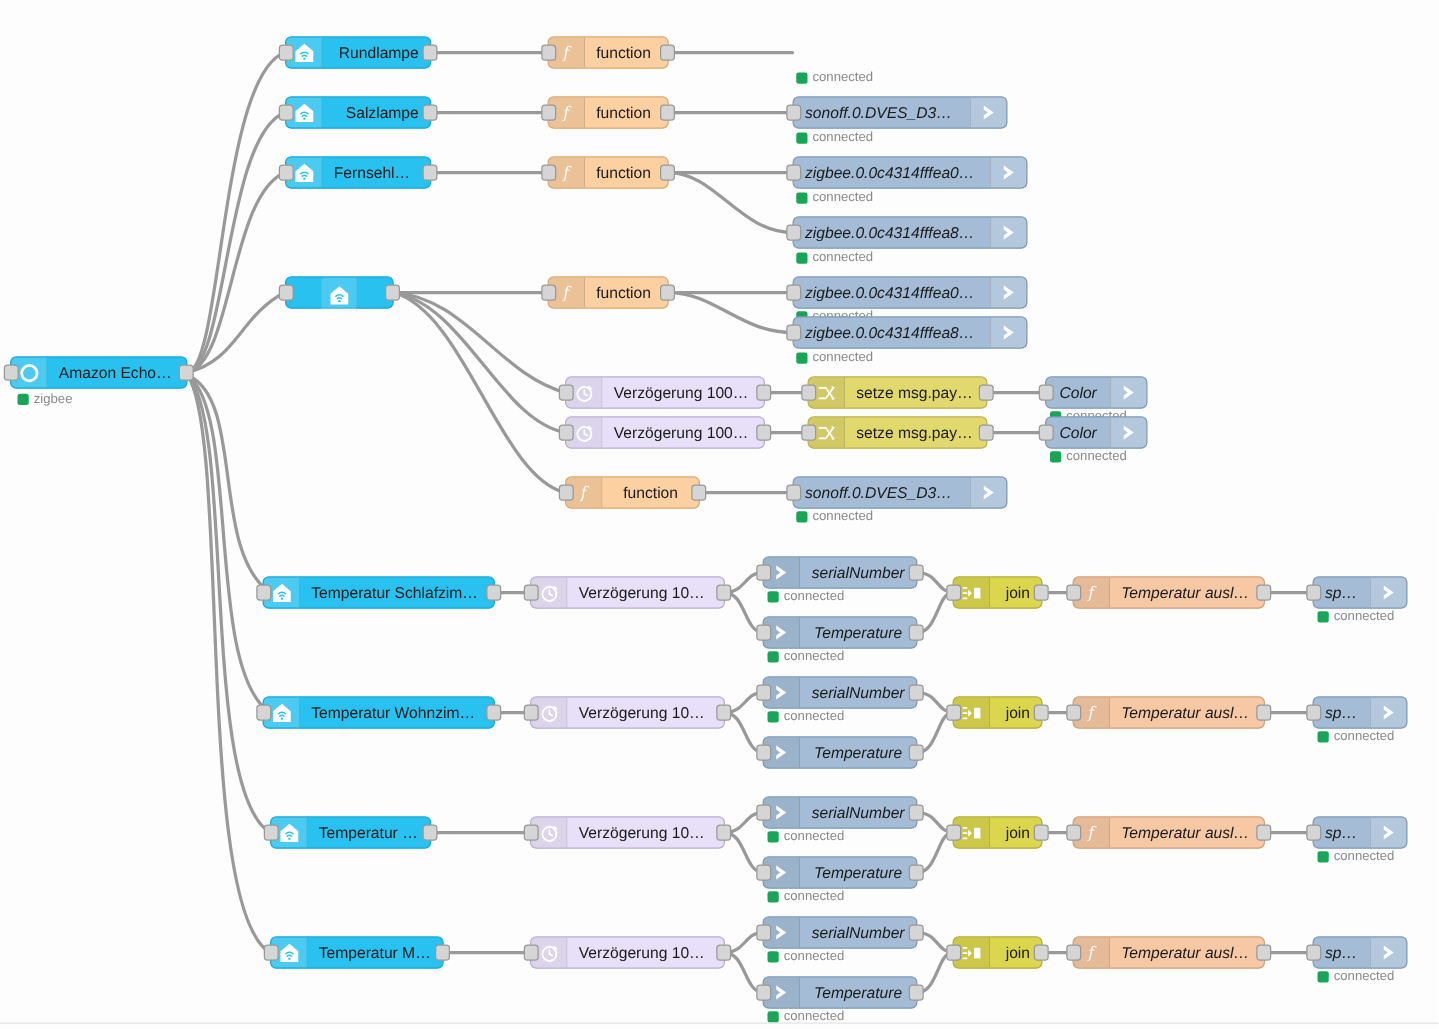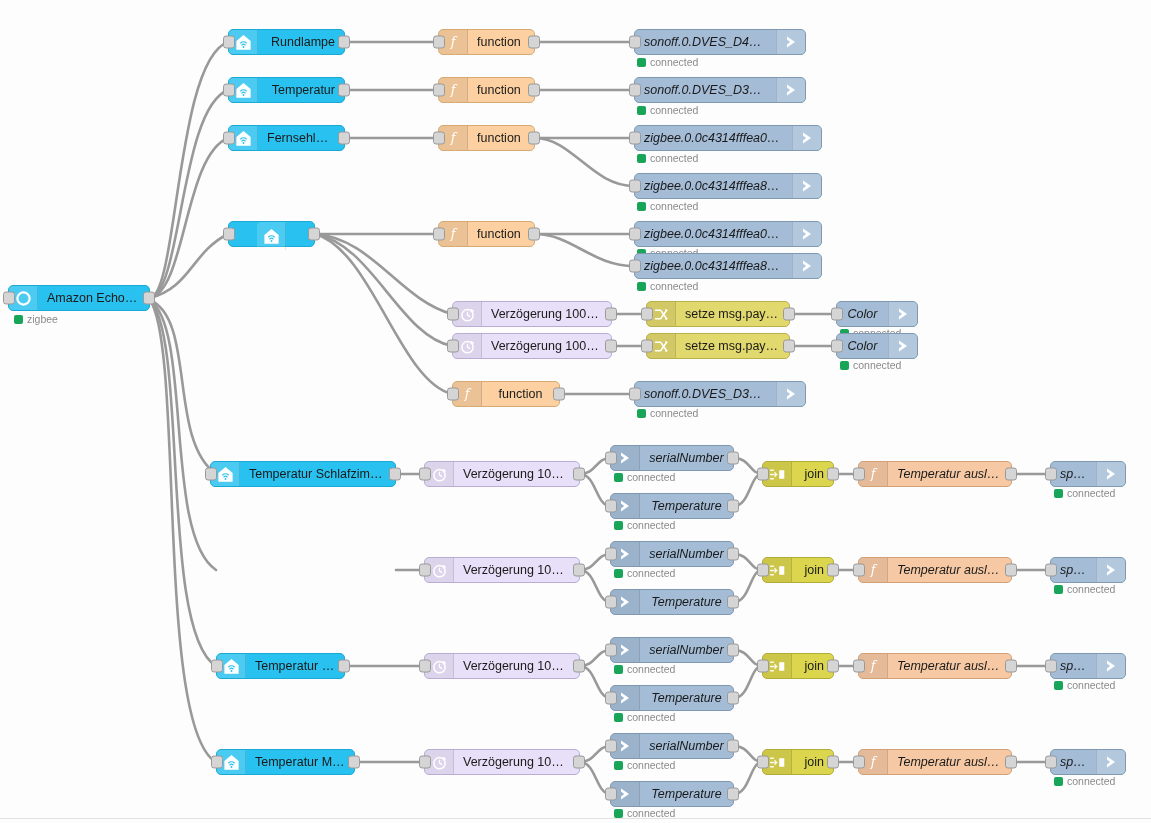--- a/index.html
+++ b/index.html
@@ -244,47 +244,38 @@
     <span class="port in"></span>
     <span class="ibox">
       <svg class="gl" width="16" height="16" viewBox="0 0 20 20">
         <text x="10" y="15" font-family="DejaVu Serif, serif" font-style="italic" font-size="16" fill="#fff" text-anchor="middle">f</text>
       </svg>
     </span>
     <span class="lbl">function</span>
     <span class="port out"></span>
   </div>
 
-  <div class="node n-out" style="left:634px; top:29px; width:172px;">
-    <span class="port in"></span>
-    <span class="lbl italic right">sonoff.0.DVES_D43803</span>
-    <span class="rbox">
-      <svg class="gl" width="16" height="16" viewBox="0 0 20 20">
-        <path d="M5 3 L15 10 L5 17 L5 13 L9 10 L5 7 Z" fill="#ffffff"></path>
-      </svg>
-    </span>
-  </div>
   <div class="status" style="left:637px; top:56px;">
     <span class="dot"></span>
     <span>connected</span>
   </div>
 
   <div class="node n-alexa" style="left:228px; top:77px; width:117px;">
     <span class="port in"></span>
     <span class="ibox">
       <svg class="gl" width="19" height="19" viewBox="0 0 24 24">
         <path d="M12 2.5 L21 10 L21 21 L3 21 L3 10 Z" fill="#ffffff"></path>
         <g fill="none" stroke="#29c1ef" stroke-width="1.5" stroke-linecap="round">
           <path d="M8.4 12.6 a5 5 0 0 1 7.2 0"></path>
           <path d="M9.9 15.1 a3 3 0 0 1 4.2 0"></path>
         </g>
         <circle cx="12" cy="17.6" r="1.2" fill="#29c1ef"></circle>
       </svg>
     </span>
-    <span class="lbl">Temperatur</span>
+    <span class="lbl">Salzlampe</span>
     <span class="port out"></span>
   </div>
 
   <div class="node n-func" style="left:438px; top:77px; width:97px;">
     <span class="port in"></span>
     <span class="ibox">
       <svg class="gl" width="16" height="16" viewBox="0 0 20 20">
         <text x="10" y="15" font-family="DejaVu Serif, serif" font-style="italic" font-size="16" fill="#fff" text-anchor="middle">f</text>
       </svg>
     </span>
@@ -617,267 +608,282 @@
       <svg class="gl" width="16" height="16" viewBox="0 0 20 20">
         <path d="M5 3 L15 10 L5 17 L5 13 L9 10 L5 7 Z" fill="#ffffff"></path>
       </svg>
     </span>
   </div>
   <div class="status" style="left:1054px; top:487px;">
     <span class="dot"></span>
     <span>connected</span>
   </div>
 
-
-  <div class="node n-delay" style="left:424px; top:557px; width:156px;">
-    <span class="port in"></span>
-    <span class="ibox">
-      <svg class="gl" width="17" height="17" viewBox="0 0 20 20">
-        <circle cx="10" cy="10.8" r="6.6" fill="none" stroke="#ffffff" stroke-width="1.7"></circle>
-        <path d="M10 7.2 L10 10.8 L12.6 12.3" fill="none" stroke="#ffffff" stroke-width="1.6" stroke-linecap="round"></path>
-        <path d="M14.4 4.2 L16.8 6.0" stroke="#ffffff" stroke-width="1.6" stroke-linecap="round"></path>
-      </svg>
-    </span>
-    <span class="lbl center">Verzögerung 1000ms</span>
-    <span class="port out"></span>
-  </div>
-
-  <div class="node n-out" style="left:610px; top:541px; width:124px;">
-    <span class="port in"></span>
-    <span class="ibox">
-      <svg class="gl" width="16" height="16" viewBox="0 0 20 20">
-        <path d="M5 3 L15 10 L5 17 L5 13 L9 10 L5 7 Z" fill="#ffffff"></path>
-      </svg>
-    </span>
-    <span class="lbl italic center">serialNumber</span>
-    <span class="port out"></span>
-  </div>
-  <div class="status" style="left:614px; top:567px;">
-    <span class="dot"></span>
-    <span>connected</span>
-  </div>
-
-  <div class="node n-out" style="left:610px; top:589px; width:124px;">
-    <span class="port in"></span>
-    <span class="ibox">
-      <svg class="gl" width="16" height="16" viewBox="0 0 20 20">
-        <path d="M5 3 L15 10 L5 17 L5 13 L9 10 L5 7 Z" fill="#ffffff"></path>
-      </svg>
-    </span>
-    <span class="lbl italic center">Temperature</span>
-    <span class="port out"></span>
-  </div>
-
-  <div class="node n-join" style="left:762px; top:557px; width:72px;">
-    <span class="port in"></span>
-    <span class="ibox">
-      <svg class="gl" width="17" height="15" viewBox="0 0 20 16">
-        <path d="M2 3 L5 3 M2 8 L5 8 M2 13 L5 13" stroke="#ffffff" stroke-width="1.6" stroke-linecap="round"></path>
-        <path d="M6.5 4.5 L10 8 L6.5 11.5 Z" fill="#ffffff"></path>
-        <rect x="12" y="3" width="6" height="10" fill="#ffffff"></rect>
-      </svg>
-    </span>
-    <span class="lbl left">join</span>
-    <span class="port out"></span>
-  </div>
-
-  <div class="node n-funcpk" style="left:858px; top:557px; width:154px;">
-    <span class="port in"></span>
-    <span class="ibox">
-      <svg class="gl" width="16" height="16" viewBox="0 0 20 20">
-        <text x="10" y="15" font-family="DejaVu Serif, serif" font-style="italic" font-size="16" fill="#fff" text-anchor="middle">f</text>
-      </svg>
-    </span>
-    <span class="lbl italic center">Temperatur auslesen</span>
-    <span class="port out"></span>
-  </div>
-
-  <div class="node n-out" style="left:1050px; top:557px; width:76px;">
-    <span class="port in"></span>
-    <span class="lbl italic center">speak</span>
-    <span class="rbox">
-      <svg class="gl" width="16" height="16" viewBox="0 0 20 20">
-        <path d="M5 3 L15 10 L5 17 L5 13 L9 10 L5 7 Z" fill="#ffffff"></path>
-      </svg>
-    </span>
-  </div>
-  <div class="status" style="left:1054px; top:583px;">
-    <span class="dot"></span>
-    <span>connected</span>
-  </div>
-
-  <div class="node n-alexa" style="left:216px; top:653px; width:129px;">
+  <div class="node n-alexa" style="left:210px; top:557px; width:186px;">
     <span class="port in"></span>
     <span class="ibox">
       <svg class="gl" width="19" height="19" viewBox="0 0 24 24">
         <path d="M12 2.5 L21 10 L21 21 L3 21 L3 10 Z" fill="#ffffff"></path>
         <g fill="none" stroke="#29c1ef" stroke-width="1.5" stroke-linecap="round">
           <path d="M8.4 12.6 a5 5 0 0 1 7.2 0"></path>
           <path d="M9.9 15.1 a3 3 0 0 1 4.2 0"></path>
         </g>
         <circle cx="12" cy="17.6" r="1.2" fill="#29c1ef"></circle>
       </svg>
     </span>
-    <span class="lbl">Temperatur Bad</span>
-    <span class="port out"></span>
-  </div>
-
-  <div class="node n-delay" style="left:424px; top:653px; width:156px;">
+    <span class="lbl">Temperatur Wohnzimmer</span>
+    <span class="port out"></span>
+  </div>
+
+  <div class="node n-delay" style="left:424px; top:557px; width:156px;">
     <span class="port in"></span>
     <span class="ibox">
       <svg class="gl" width="17" height="17" viewBox="0 0 20 20">
         <circle cx="10" cy="10.8" r="6.6" fill="none" stroke="#ffffff" stroke-width="1.7"></circle>
         <path d="M10 7.2 L10 10.8 L12.6 12.3" fill="none" stroke="#ffffff" stroke-width="1.6" stroke-linecap="round"></path>
         <path d="M14.4 4.2 L16.8 6.0" stroke="#ffffff" stroke-width="1.6" stroke-linecap="round"></path>
       </svg>
     </span>
     <span class="lbl center">Verzögerung 1000ms</span>
     <span class="port out"></span>
   </div>
 
-  <div class="node n-out" style="left:610px; top:637px; width:124px;">
+  <div class="node n-out" style="left:610px; top:541px; width:124px;">
     <span class="port in"></span>
     <span class="ibox">
       <svg class="gl" width="16" height="16" viewBox="0 0 20 20">
         <path d="M5 3 L15 10 L5 17 L5 13 L9 10 L5 7 Z" fill="#ffffff"></path>
       </svg>
     </span>
     <span class="lbl italic center">serialNumber</span>
     <span class="port out"></span>
   </div>
-  <div class="status" style="left:614px; top:663px;">
-    <span class="dot"></span>
-    <span>connected</span>
-  </div>
-
-  <div class="node n-out" style="left:610px; top:685px; width:124px;">
+  <div class="status" style="left:614px; top:567px;">
+    <span class="dot"></span>
+    <span>connected</span>
+  </div>
+
+  <div class="node n-out" style="left:610px; top:589px; width:124px;">
     <span class="port in"></span>
     <span class="ibox">
       <svg class="gl" width="16" height="16" viewBox="0 0 20 20">
         <path d="M5 3 L15 10 L5 17 L5 13 L9 10 L5 7 Z" fill="#ffffff"></path>
       </svg>
     </span>
     <span class="lbl italic center">Temperature</span>
     <span class="port out"></span>
   </div>
-  <div class="status" style="left:614px; top:711px;">
-    <span class="dot"></span>
-    <span>connected</span>
-  </div>
-
-  <div class="node n-join" style="left:762px; top:653px; width:72px;">
+
+  <div class="node n-join" style="left:762px; top:557px; width:72px;">
     <span class="port in"></span>
     <span class="ibox">
       <svg class="gl" width="17" height="15" viewBox="0 0 20 16">
         <path d="M2 3 L5 3 M2 8 L5 8 M2 13 L5 13" stroke="#ffffff" stroke-width="1.6" stroke-linecap="round"></path>
         <path d="M6.5 4.5 L10 8 L6.5 11.5 Z" fill="#ffffff"></path>
         <rect x="12" y="3" width="6" height="10" fill="#ffffff"></rect>
       </svg>
     </span>
     <span class="lbl left">join</span>
     <span class="port out"></span>
   </div>
 
-  <div class="node n-funcpk" style="left:858px; top:653px; width:154px;">
+  <div class="node n-funcpk" style="left:858px; top:557px; width:154px;">
     <span class="port in"></span>
     <span class="ibox">
       <svg class="gl" width="16" height="16" viewBox="0 0 20 20">
         <text x="10" y="15" font-family="DejaVu Serif, serif" font-style="italic" font-size="16" fill="#fff" text-anchor="middle">f</text>
       </svg>
     </span>
     <span class="lbl italic center">Temperatur auslesen</span>
     <span class="port out"></span>
   </div>
 
-  <div class="node n-out" style="left:1050px; top:653px; width:76px;">
+  <div class="node n-out" style="left:1050px; top:557px; width:76px;">
     <span class="port in"></span>
     <span class="lbl italic center">speak</span>
     <span class="rbox">
       <svg class="gl" width="16" height="16" viewBox="0 0 20 20">
         <path d="M5 3 L15 10 L5 17 L5 13 L9 10 L5 7 Z" fill="#ffffff"></path>
       </svg>
     </span>
   </div>
-  <div class="status" style="left:1054px; top:679px;">
-    <span class="dot"></span>
-    <span>connected</span>
-  </div>
-
-  <div class="node n-alexa" style="left:216px; top:749px; width:139px;">
+  <div class="status" style="left:1054px; top:583px;">
+    <span class="dot"></span>
+    <span>connected</span>
+  </div>
+
+  <div class="node n-alexa" style="left:216px; top:653px; width:129px;">
     <span class="port in"></span>
     <span class="ibox">
       <svg class="gl" width="19" height="19" viewBox="0 0 24 24">
         <path d="M12 2.5 L21 10 L21 21 L3 21 L3 10 Z" fill="#ffffff"></path>
         <g fill="none" stroke="#29c1ef" stroke-width="1.5" stroke-linecap="round">
           <path d="M8.4 12.6 a5 5 0 0 1 7.2 0"></path>
           <path d="M9.9 15.1 a3 3 0 0 1 4.2 0"></path>
         </g>
         <circle cx="12" cy="17.6" r="1.2" fill="#29c1ef"></circle>
       </svg>
     </span>
-    <span class="lbl">Temperatur Marie</span>
-    <span class="port out"></span>
-  </div>
-
-  <div class="node n-delay" style="left:424px; top:749px; width:156px;">
+    <span class="lbl">Temperatur Bad</span>
+    <span class="port out"></span>
+  </div>
+
+  <div class="node n-delay" style="left:424px; top:653px; width:156px;">
     <span class="port in"></span>
     <span class="ibox">
       <svg class="gl" width="17" height="17" viewBox="0 0 20 20">
         <circle cx="10" cy="10.8" r="6.6" fill="none" stroke="#ffffff" stroke-width="1.7"></circle>
         <path d="M10 7.2 L10 10.8 L12.6 12.3" fill="none" stroke="#ffffff" stroke-width="1.6" stroke-linecap="round"></path>
         <path d="M14.4 4.2 L16.8 6.0" stroke="#ffffff" stroke-width="1.6" stroke-linecap="round"></path>
       </svg>
     </span>
     <span class="lbl center">Verzögerung 1000ms</span>
     <span class="port out"></span>
   </div>
 
-  <div class="node n-out" style="left:610px; top:733px; width:124px;">
+  <div class="node n-out" style="left:610px; top:637px; width:124px;">
     <span class="port in"></span>
     <span class="ibox">
       <svg class="gl" width="16" height="16" viewBox="0 0 20 20">
         <path d="M5 3 L15 10 L5 17 L5 13 L9 10 L5 7 Z" fill="#ffffff"></path>
       </svg>
     </span>
     <span class="lbl italic center">serialNumber</span>
     <span class="port out"></span>
   </div>
-  <div class="status" style="left:614px; top:759px;">
-    <span class="dot"></span>
-    <span>connected</span>
-  </div>
-
-  <div class="node n-out" style="left:610px; top:781px; width:124px;">
+  <div class="status" style="left:614px; top:663px;">
+    <span class="dot"></span>
+    <span>connected</span>
+  </div>
+
+  <div class="node n-out" style="left:610px; top:685px; width:124px;">
     <span class="port in"></span>
     <span class="ibox">
       <svg class="gl" width="16" height="16" viewBox="0 0 20 20">
         <path d="M5 3 L15 10 L5 17 L5 13 L9 10 L5 7 Z" fill="#ffffff"></path>
       </svg>
     </span>
     <span class="lbl italic center">Temperature</span>
     <span class="port out"></span>
   </div>
-  <div class="status" style="left:614px; top:807px;">
-    <span class="dot"></span>
-    <span>connected</span>
-  </div>
-
-  <div class="node n-join" style="left:762px; top:749px; width:72px;">
+  <div class="status" style="left:614px; top:711px;">
+    <span class="dot"></span>
+    <span>connected</span>
+  </div>
+
+  <div class="node n-join" style="left:762px; top:653px; width:72px;">
     <span class="port in"></span>
     <span class="ibox">
       <svg class="gl" width="17" height="15" viewBox="0 0 20 16">
         <path d="M2 3 L5 3 M2 8 L5 8 M2 13 L5 13" stroke="#ffffff" stroke-width="1.6" stroke-linecap="round"></path>
         <path d="M6.5 4.5 L10 8 L6.5 11.5 Z" fill="#ffffff"></path>
         <rect x="12" y="3" width="6" height="10" fill="#ffffff"></rect>
       </svg>
     </span>
     <span class="lbl left">join</span>
     <span class="port out"></span>
   </div>
 
+  <div class="node n-funcpk" style="left:858px; top:653px; width:154px;">
+    <span class="port in"></span>
+    <span class="ibox">
+      <svg class="gl" width="16" height="16" viewBox="0 0 20 20">
+        <text x="10" y="15" font-family="DejaVu Serif, serif" font-style="italic" font-size="16" fill="#fff" text-anchor="middle">f</text>
+      </svg>
+    </span>
+    <span class="lbl italic center">Temperatur auslesen</span>
+    <span class="port out"></span>
+  </div>
+
+  <div class="node n-out" style="left:1050px; top:653px; width:76px;">
+    <span class="port in"></span>
+    <span class="lbl italic center">speak</span>
+    <span class="rbox">
+      <svg class="gl" width="16" height="16" viewBox="0 0 20 20">
+        <path d="M5 3 L15 10 L5 17 L5 13 L9 10 L5 7 Z" fill="#ffffff"></path>
+      </svg>
+    </span>
+  </div>
+  <div class="status" style="left:1054px; top:679px;">
+    <span class="dot"></span>
+    <span>connected</span>
+  </div>
+
+  <div class="node n-alexa" style="left:216px; top:749px; width:139px;">
+    <span class="port in"></span>
+    <span class="ibox">
+      <svg class="gl" width="19" height="19" viewBox="0 0 24 24">
+        <path d="M12 2.5 L21 10 L21 21 L3 21 L3 10 Z" fill="#ffffff"></path>
+        <g fill="none" stroke="#29c1ef" stroke-width="1.5" stroke-linecap="round">
+          <path d="M8.4 12.6 a5 5 0 0 1 7.2 0"></path>
+          <path d="M9.9 15.1 a3 3 0 0 1 4.2 0"></path>
+        </g>
+        <circle cx="12" cy="17.6" r="1.2" fill="#29c1ef"></circle>
+      </svg>
+    </span>
+    <span class="lbl">Temperatur Marie</span>
+    <span class="port out"></span>
+  </div>
+
+  <div class="node n-delay" style="left:424px; top:749px; width:156px;">
+    <span class="port in"></span>
+    <span class="ibox">
+      <svg class="gl" width="17" height="17" viewBox="0 0 20 20">
+        <circle cx="10" cy="10.8" r="6.6" fill="none" stroke="#ffffff" stroke-width="1.7"></circle>
+        <path d="M10 7.2 L10 10.8 L12.6 12.3" fill="none" stroke="#ffffff" stroke-width="1.6" stroke-linecap="round"></path>
+        <path d="M14.4 4.2 L16.8 6.0" stroke="#ffffff" stroke-width="1.6" stroke-linecap="round"></path>
+      </svg>
+    </span>
+    <span class="lbl center">Verzögerung 1000ms</span>
+    <span class="port out"></span>
+  </div>
+
+  <div class="node n-out" style="left:610px; top:733px; width:124px;">
+    <span class="port in"></span>
+    <span class="ibox">
+      <svg class="gl" width="16" height="16" viewBox="0 0 20 20">
+        <path d="M5 3 L15 10 L5 17 L5 13 L9 10 L5 7 Z" fill="#ffffff"></path>
+      </svg>
+    </span>
+    <span class="lbl italic center">serialNumber</span>
+    <span class="port out"></span>
+  </div>
+  <div class="status" style="left:614px; top:759px;">
+    <span class="dot"></span>
+    <span>connected</span>
+  </div>
+
+  <div class="node n-out" style="left:610px; top:781px; width:124px;">
+    <span class="port in"></span>
+    <span class="ibox">
+      <svg class="gl" width="16" height="16" viewBox="0 0 20 20">
+        <path d="M5 3 L15 10 L5 17 L5 13 L9 10 L5 7 Z" fill="#ffffff"></path>
+      </svg>
+    </span>
+    <span class="lbl italic center">Temperature</span>
+    <span class="port out"></span>
+  </div>
+  <div class="status" style="left:614px; top:807px;">
+    <span class="dot"></span>
+    <span>connected</span>
+  </div>
+
+  <div class="node n-join" style="left:762px; top:749px; width:72px;">
+    <span class="port in"></span>
+    <span class="ibox">
+      <svg class="gl" width="17" height="15" viewBox="0 0 20 16">
+        <path d="M2 3 L5 3 M2 8 L5 8 M2 13 L5 13" stroke="#ffffff" stroke-width="1.6" stroke-linecap="round"></path>
+        <path d="M6.5 4.5 L10 8 L6.5 11.5 Z" fill="#ffffff"></path>
+        <rect x="12" y="3" width="6" height="10" fill="#ffffff"></rect>
+      </svg>
+    </span>
+    <span class="lbl left">join</span>
+    <span class="port out"></span>
+  </div>
+
   <div class="node n-funcpk" style="left:858px; top:749px; width:154px;">
     <span class="port in"></span>
     <span class="ibox">
       <svg class="gl" width="16" height="16" viewBox="0 0 20 20">
         <text x="10" y="15" font-family="DejaVu Serif, serif" font-style="italic" font-size="16" fill="#fff" text-anchor="middle">f</text>
       </svg>
     </span>
     <span class="lbl italic center">Temperatur auslesen</span>
     <span class="port out"></span>
   </div>

